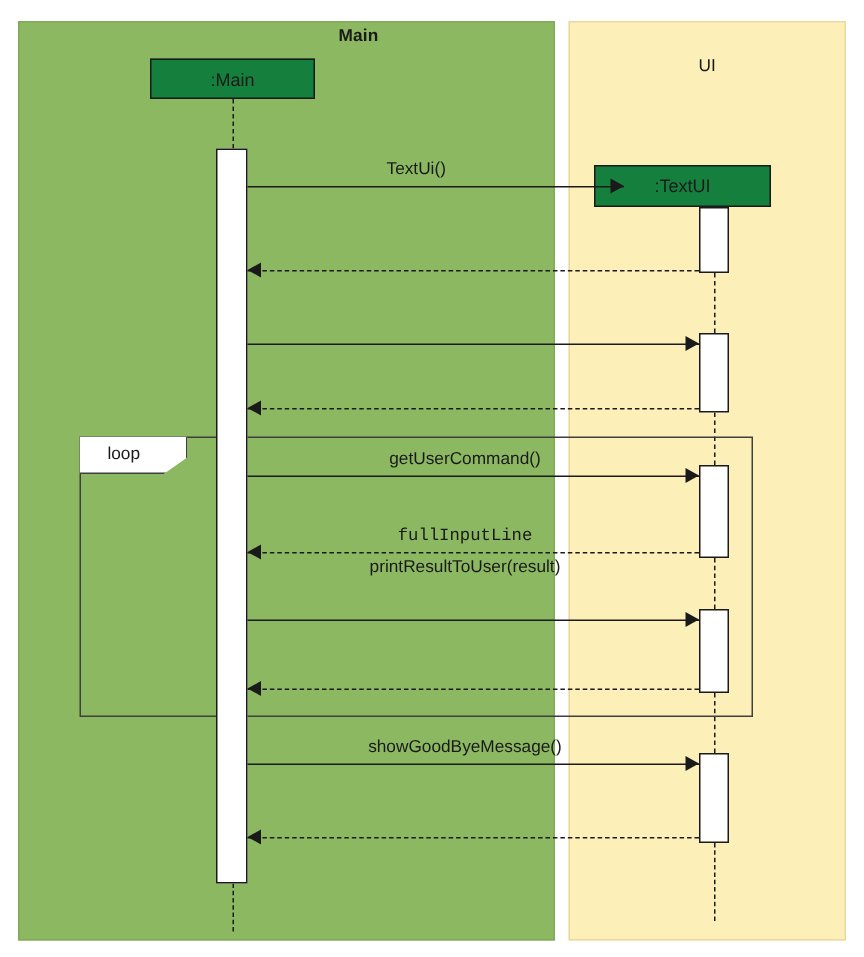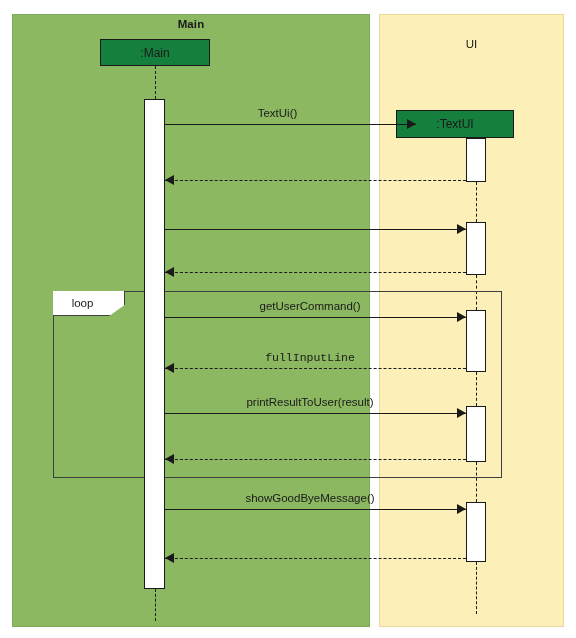--- a/index.html
+++ b/index.html
@@ -7,21 +7,21 @@
        font-family:"Liberation Sans",sans-serif;color:#1a1a1a;}
 
   #canvas{position:absolute;left:0;top:0;width:576px;height:638px;}
 
   
   .panel{position:absolute;box-sizing:border-box;border:1px solid #b9c7a5;}
   .panel-title{position:absolute;width:100%;text-align:center;
                font-size:11.5px;line-height:13px;letter-spacing:.1px;}
   .panel-green{background:#8CB861;border-color:#80a958;}
   .panel-yellow{background:#FDEFB8;border-color:#ead89f;}
-  .title-bold{font-weight:bold;}
+  .title-bold{font-weight:bold;padding-left:48px;}
 
   
   .objbox{position:absolute;box-sizing:border-box;background:#15803d;
           border:1.5px solid #1a1a1a;display:flex;align-items:center;
           justify-content:center;font-size:12px;line-height:14px;z-index:6;}
 
   
   .lifeline{position:absolute;width:0;border-left:1.5px dashed #1a1a1a;z-index:2;}
 
   
@@ -94,21 +94,21 @@
     <div class="msg-line msg-dashed" style="left: 165px; top: 272px; width: 301px;"></div>
     <div class="arrowhead arrow-left" style="left: 165px; top: 267px;"></div>
     <div class="msg-line msg-solid" style="left: 165px; top: 317px; width: 301px;"></div>
     <div class="arrowhead arrow-right" style="left: 457px; top: 312px;"></div>
     <div class="msg-label" style="left: 165px; top: 300px; width: 290px;">getUserCommand()</div>
     <div class="msg-line msg-dashed" style="left: 165px; top: 368px; width: 301px;"></div>
     <div class="arrowhead arrow-left" style="left: 165px; top: 363px;"></div>
     <div class="msg-label" style="left: 165px; top: 351px; width: 290px; font-family: Liberation Mono, monospace;">fullInputLine</div>
     <div class="msg-line msg-solid" style="left: 165px; top: 413px; width: 301px;"></div>
     <div class="arrowhead arrow-right" style="left: 457px; top: 408px;"></div>
-    <div class="msg-label" style="left: 165px; top: 396px; width: 290px;">printResultToUser(result)</div>
+    <div class="msg-label" style="left: 165px; top: 372px; width: 290px;">printResultToUser(result)</div>
     <div class="msg-line msg-dashed" style="left: 165px; top: 459px; width: 301px;"></div>
     <div class="arrowhead arrow-left" style="left: 165px; top: 454px;"></div>
     <div class="msg-line msg-solid" style="left: 165px; top: 509px; width: 301px;"></div>
     <div class="arrowhead arrow-right" style="left: 457px; top: 504px;"></div>
     <div class="msg-label" style="left: 165px; top: 492px; width: 290px;">showGoodByeMessage()</div>
     <div class="msg-line msg-dashed" style="left: 165px; top: 558px; width: 301px;"></div>
     <div class="arrowhead arrow-left" style="left: 165px; top: 553px;"></div>
   </div>
 
 </body></html>

